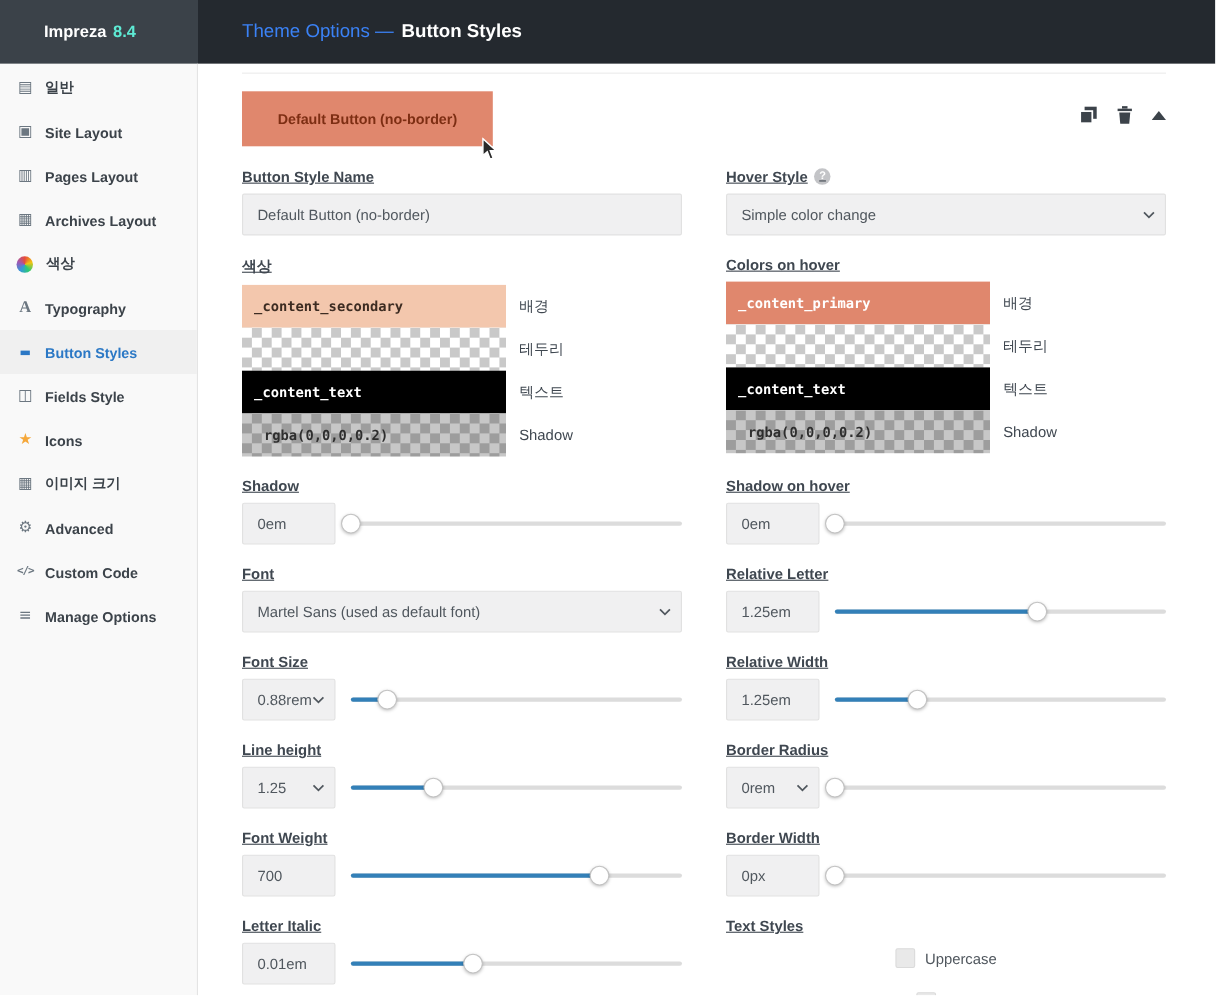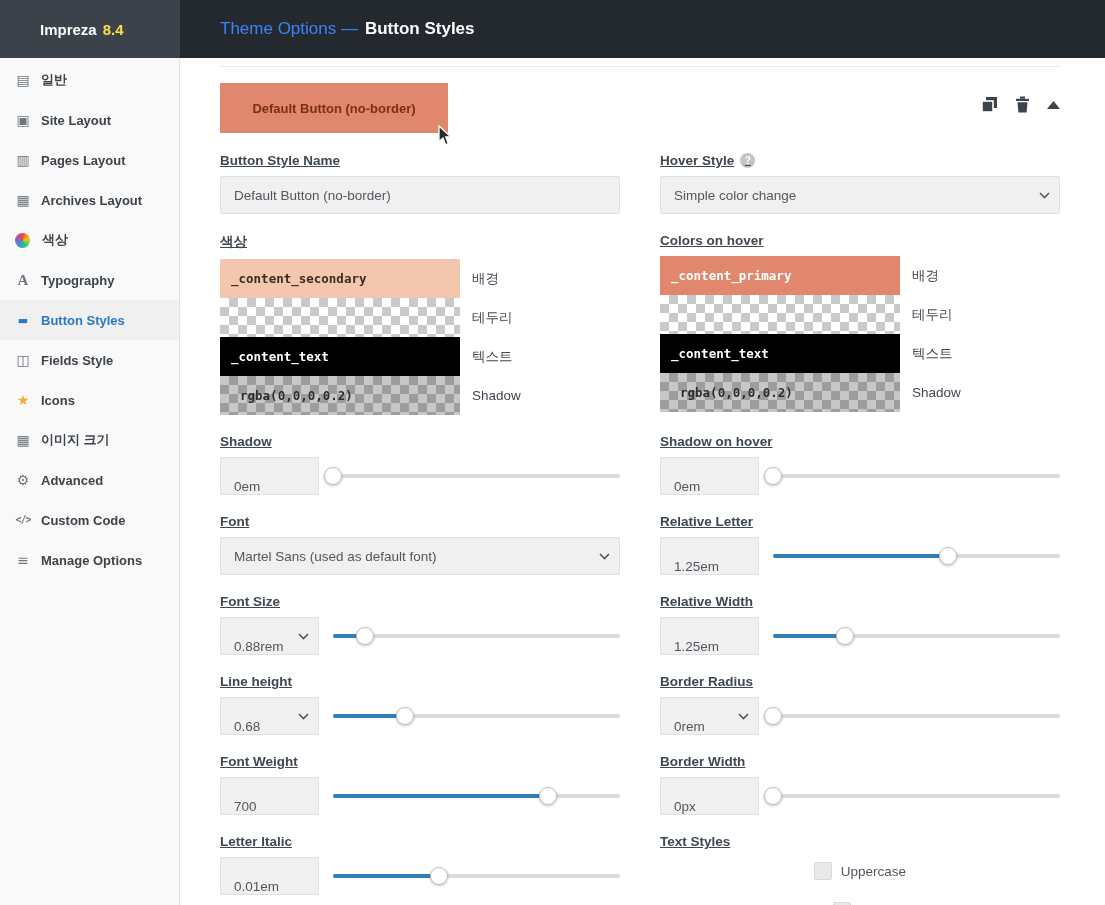--- a/index.html
+++ b/index.html
@@ -3,21 +3,21 @@
 <meta charset="utf-8">
 <style>
   * { margin:0; padding:0; box-sizing:border-box; }
   html,body { background:#fff; }
   body { font-family:"Liberation Sans", sans-serif; }
   .app { width:1105px; height:905px; position:relative; display:flex; flex-direction:column; overflow:hidden; background:#fff; }
 
   
   .topbar { height:58px; display:flex; flex-shrink:0; }
   .logo { width:180px; background:#3b4249; color:#fff; display:flex; align-items:center; padding-left:40px; font-weight:bold; font-size:15px; }
-  .logo .ver { color:#fde047; margin-left:6px; }
+  .logo .ver { color:#5eead4; margin-left:6px; }
   .tb-rest { flex:1; background:#24292f; display:flex; align-items:center; padding-left:40px; font-size:17px; }
   .tb-prefix { color:#3b82f6; }
   .tb-title { color:#fff; font-weight:bold; margin-left:7px; }
 
   
   .main { flex:1; display:flex; min-height:0; }
   .sidebar { width:180px; background:#f9f9f9; border-right:1px solid #e4e4e4; flex-shrink:0; padding-top:2px; }
   .sb-item { height:40px; display:flex; align-items:center; padding:0 14px; cursor:pointer; }
   .sb-item.active { background:#f0f0f0; }
   .sb-item.active .sb-label { color:#2b78c5; }
@@ -43,21 +43,21 @@
   .field { margin-bottom:19px; }
   .f-label { font-size:13.5px; font-weight:600; color:#3f4750; margin-bottom:8px; display:flex; align-items:center;text-decoration:underline; }
   .help { display:inline-flex; width:15px; height:15px; border-radius:50%; background:#c3c4c7; color:#fff; font-size:10px; font-weight:bold; align-items:center; justify-content:center; margin-left:6px; }
 
   .inp { background:#f0f0f1; border:1px solid #e1e1e1; height:38px; display:flex; align-items:center; padding:0 13px; font-size:13.5px; color:#50575e; border-radius:2px; position:relative; }
   .full { width:100%; }
   .sel { padding-right:26px; cursor:pointer; }
   .chev { position:absolute; right:9px; top:15px; display:inline-flex; }
 
   .ctrl-row { display:flex; align-items:center; }
-  .ctrl-row .inp { width:99px; flex-shrink:0;align-items:flex-end; }
+  .ctrl-row .inp { width:85px; flex-shrink:0; }
   .slider { flex:1; margin-left:14px; position:relative; height:18px; cursor:pointer; }
   .sl-track { position:absolute; left:0; right:0; top:7px; height:4px; background:#dcdcdc; border-radius:2px; }
   .sl-fill { position:absolute; left:0; top:7px; height:4px; background:#3380b8; border-radius:2px; width:0; }
   .sl-handle { position:absolute; top:0; width:18px; height:18px; border-radius:50%; background:#fff; border:1px solid #c2c2c2; box-shadow:0 1px 3px rgba(0,0,0,0.25); margin-left:-9px; left:0; }
 
   
   .sw-row { display:flex; align-items:center; }
   .sw-box { width:240px; height:39px; display:flex; align-items:center; padding:0 11px; font-family:"DejaVu Sans Mono", monospace; font-size:12.5px; font-weight:bold; cursor:pointer; }
   .sw-side { margin-left:12px; font-size:13.5px; color:#3f4750; }
   .checker { background-image:conic-gradient(#c9c9c9 90deg, #fff 90deg 180deg, #c9c9c9 180deg 270deg, #fff 270deg); background-size:18px 18px; background-color:#fff;padding-left:20px; }
@@ -314,21 +314,21 @@
                 <div class="sl-fill" style="width: 25%;"></div>
                 <div class="sl-handle" style="left: 25%;"></div>
             </div>
           </div>
         </div>
 
         <div class="field">
           <div class="f-label">Line height</div>
           <div class="ctrl-row">
             <div class="inp sel">
-              <span>0.68</span>
+              <span>1.25</span>
               <span class="chev">
                   <svg width="11" height="7" viewBox="0 0 11 7">
                     <path d="M1 1 L5.5 5.5 L10 1" stroke="#50575e" stroke-width="1.6" fill="none"></path>
                   </svg>
                 </span>
             </div>
             <div class="slider">
               <div class="sl-track"></div>
                 <div class="sl-fill" style="width: 25%;"></div>
                 <div class="sl-handle" style="left: 25%;"></div>

